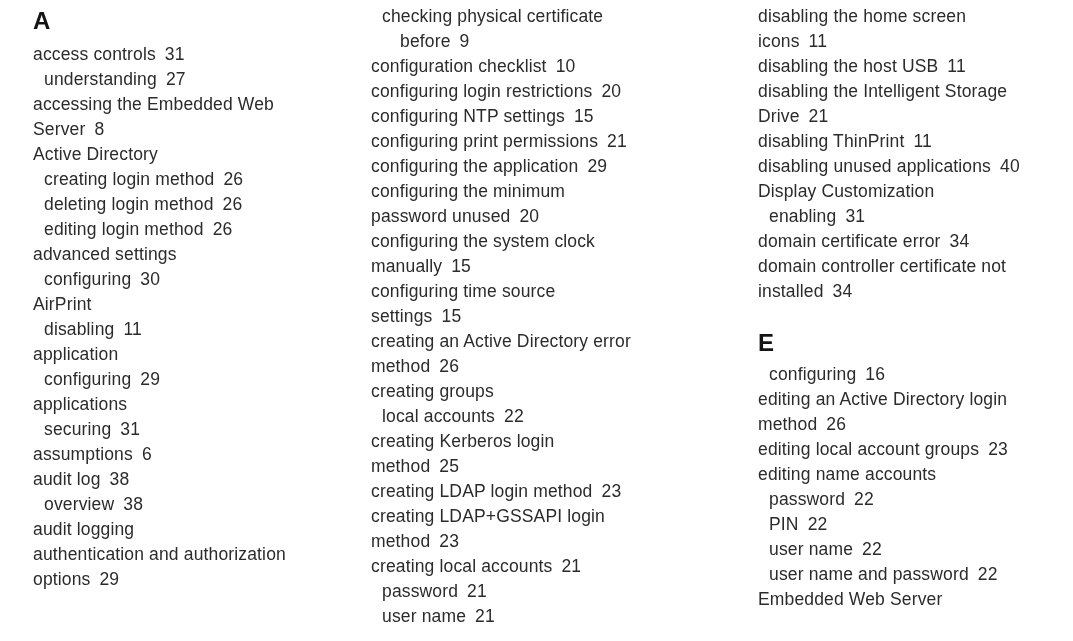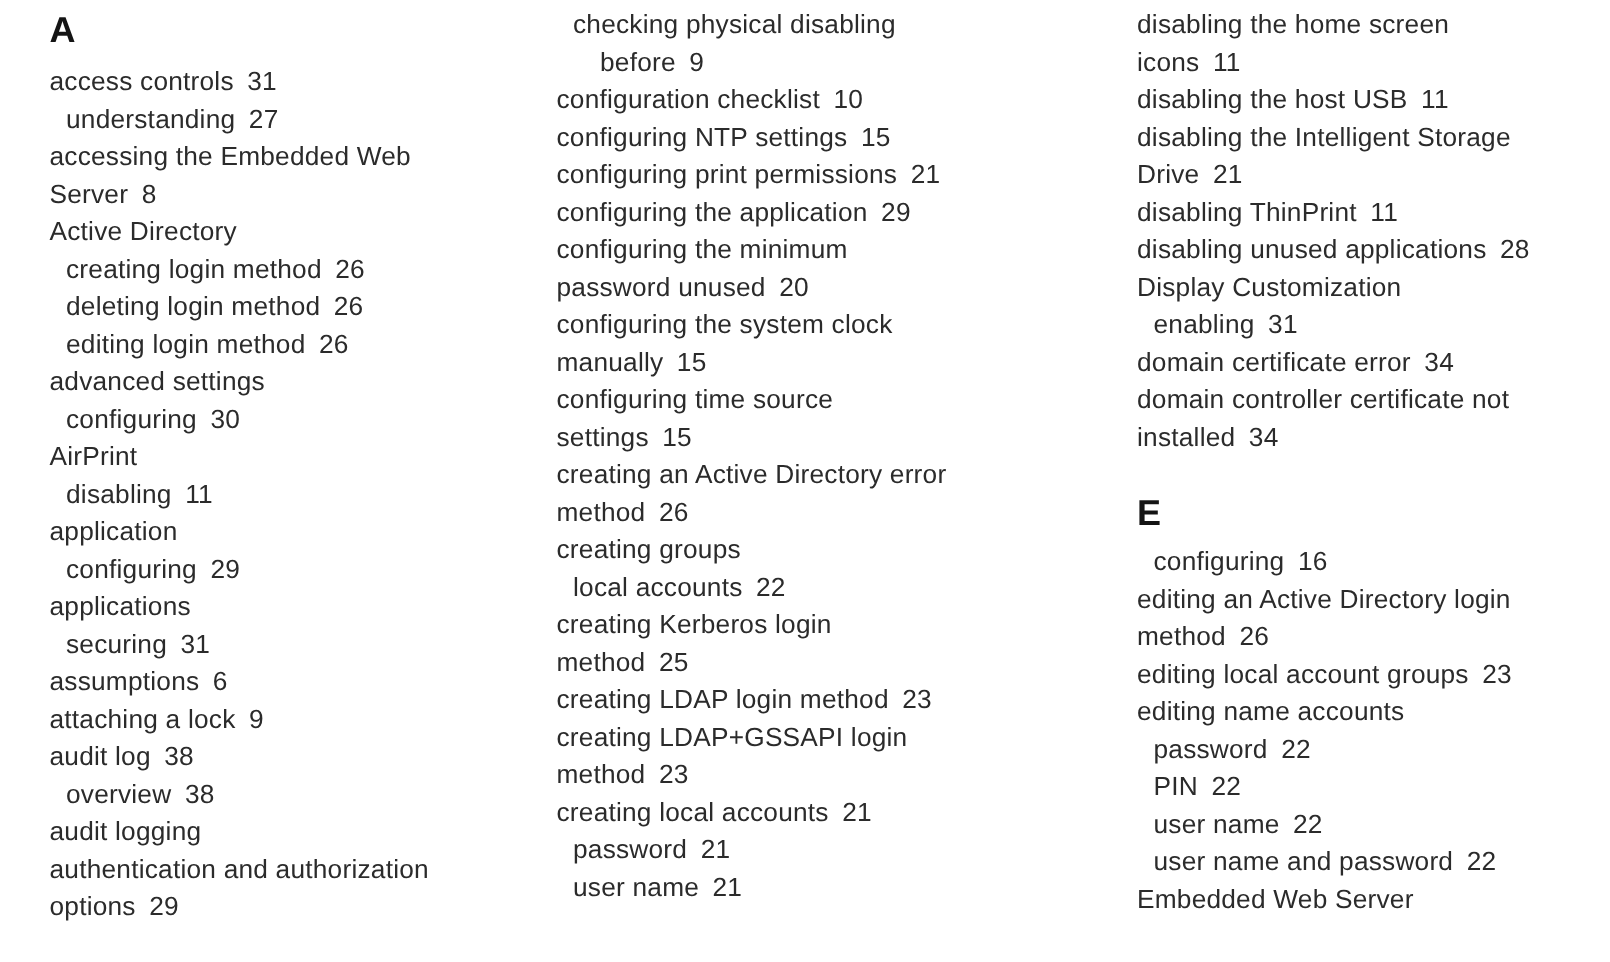--- a/index.html
+++ b/index.html
@@ -66,31 +66,31 @@
       <div class="line sub"><span>editing login method</span><span class="pagenum">26</span></div>
       <div class="line entry"><span>advanced settings</span></div>
       <div class="line sub"><span>configuring</span><span class="pagenum">30</span></div>
       <div class="line entry"><span>AirPrint</span></div>
       <div class="line sub"><span>disabling</span><span class="pagenum">11</span></div>
       <div class="line entry"><span>application</span></div>
       <div class="line sub"><span>configuring</span><span class="pagenum">29</span></div>
       <div class="line entry"><span>applications</span></div>
       <div class="line sub"><span>securing</span><span class="pagenum">31</span></div>
       <div class="line entry"><span>assumptions</span><span class="pagenum">6</span></div>
-      <div class="line entry"><span>attaching a lock</span><span class="pagenum">9</span></div>
       <div class="line entry"><span>audit log</span><span class="pagenum">38</span></div>
       <div class="line sub"><span>overview</span><span class="pagenum">38</span></div>
       <div class="line entry"><span>audit logging</span></div>
       <div class="line entry"><span>authentication and authorization</span></div>
       <div class="line cont"><span>options</span><span class="pagenum">29</span></div>
     </div>
   <div class="col" id="col2">
-      <div class="line sub"><span>checking physical disabling</span></div>
+      <div class="line sub"><span>checking physical certificate</span></div>
       <div class="line subcont"><span>before</span><span class="pagenum">9</span></div>
       <div class="line entry"><span>configuration checklist</span><span class="pagenum">10</span></div>
+      <div class="line entry"><span>configuring login restrictions</span><span class="pagenum">20</span></div>
       <div class="line entry"><span>configuring NTP settings</span><span class="pagenum">15</span></div>
       <div class="line entry"><span>configuring print permissions</span><span class="pagenum">21</span></div>
       <div class="line entry"><span>configuring the application</span><span class="pagenum">29</span></div>
       <div class="line entry"><span>configuring the minimum</span></div>
       <div class="line cont"><span>password unused</span><span class="pagenum">20</span></div>
       <div class="line entry"><span>configuring the system clock</span></div>
       <div class="line cont"><span>manually</span><span class="pagenum">15</span></div>
       <div class="line entry"><span>configuring time source</span></div>
       <div class="line cont"><span>settings</span><span class="pagenum">15</span></div>
       <div class="line entry"><span>creating an Active Directory error</span></div>
@@ -106,21 +106,21 @@
       <div class="line sub"><span>password</span><span class="pagenum">21</span></div>
       <div class="line sub"><span>user name</span><span class="pagenum">21</span></div>
     </div>
   <div class="col" id="col3">
       <div class="line entry"><span>disabling the home screen</span></div>
       <div class="line cont"><span>icons</span><span class="pagenum">11</span></div>
       <div class="line entry"><span>disabling the host USB</span><span class="pagenum">11</span></div>
       <div class="line entry"><span>disabling the Intelligent Storage</span></div>
       <div class="line cont"><span>Drive</span><span class="pagenum">21</span></div>
       <div class="line entry"><span>disabling ThinPrint</span><span class="pagenum">11</span></div>
-      <div class="line entry"><span>disabling unused applications</span><span class="pagenum">28</span></div>
+      <div class="line entry"><span>disabling unused applications</span><span class="pagenum">40</span></div>
       <div class="line entry"><span>Display Customization</span></div>
       <div class="line sub"><span>enabling</span><span class="pagenum">31</span></div>
       <div class="line entry"><span>domain certificate error</span><span class="pagenum">34</span></div>
       <div class="line entry"><span>domain controller certificate not</span></div>
       <div class="line cont"><span>installed</span><span class="pagenum">34</span></div>
       <div class="heading"><span>E</span></div>
       <div class="line sub"><span>configuring</span><span class="pagenum">16</span></div>
       <div class="line entry"><span>editing an Active Directory login</span></div>
       <div class="line cont"><span>method</span><span class="pagenum">26</span></div>
       <div class="line entry"><span>editing local account groups</span><span class="pagenum">23</span></div>

